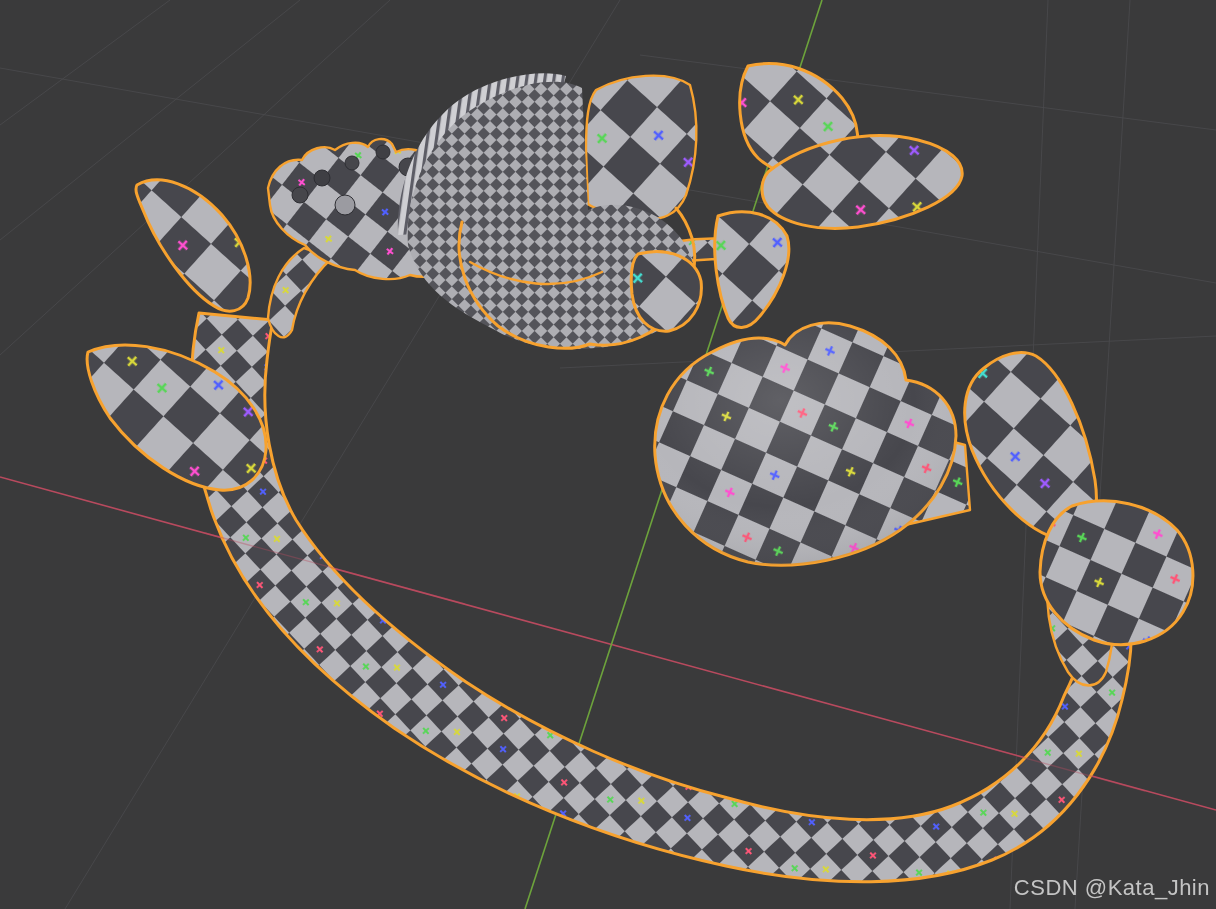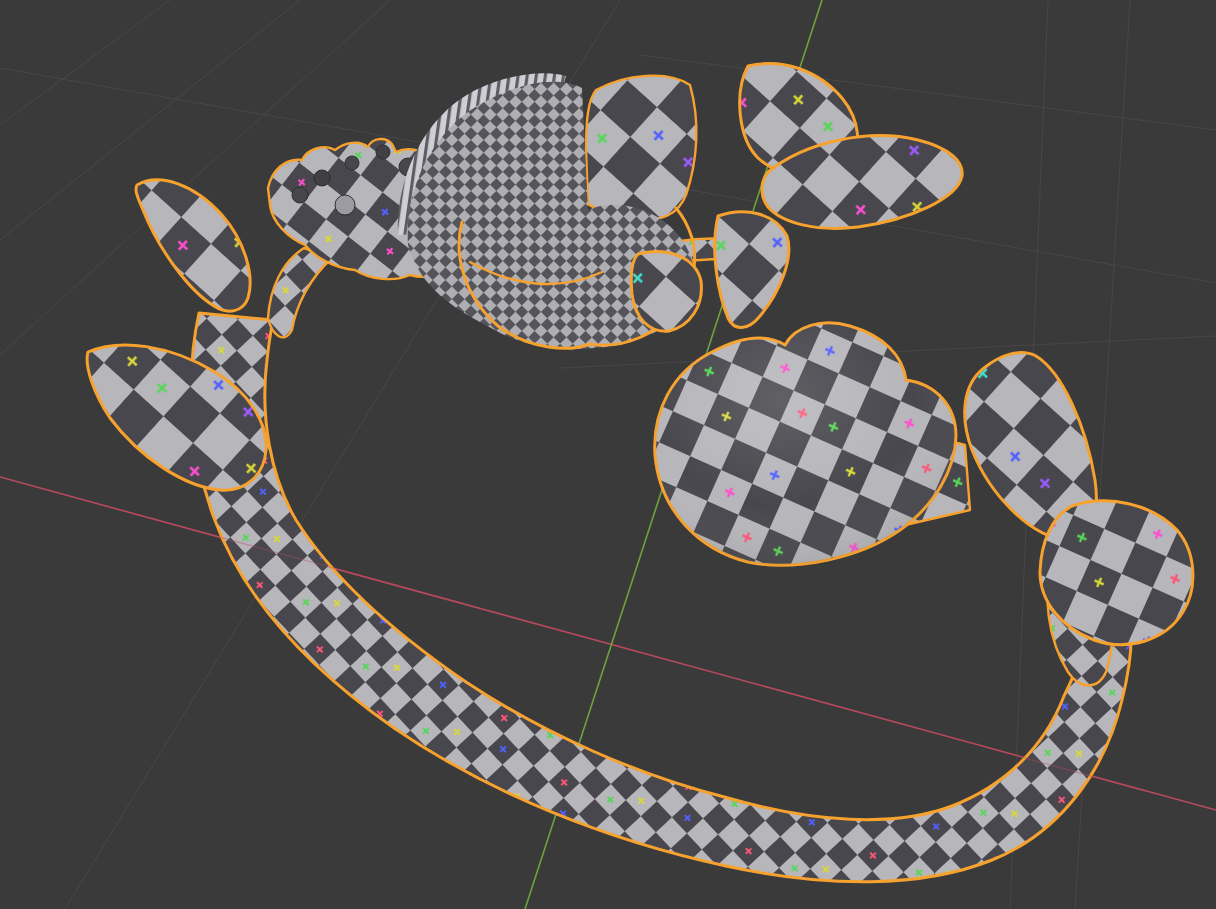--- a/index.html
+++ b/index.html
@@ -274,13 +274,14 @@
            C 1062,628 1040,602 1040,572
            C 1041,542 1052,516 1072,506 Z"></path>
     </g>
 
     <g style="stroke:var(--axis-x)" stroke-width="1.4" opacity="0.38">
       <line x1="205" y1="533" x2="465" y2="604"></line>
       <line x1="985" y1="747" x2="1145" y2="791"></line>
     </g>
   </svg>
 
+  <div class="watermark">CSDN @Kata_Jhin</div>
 </div>
 
 </body></html>

